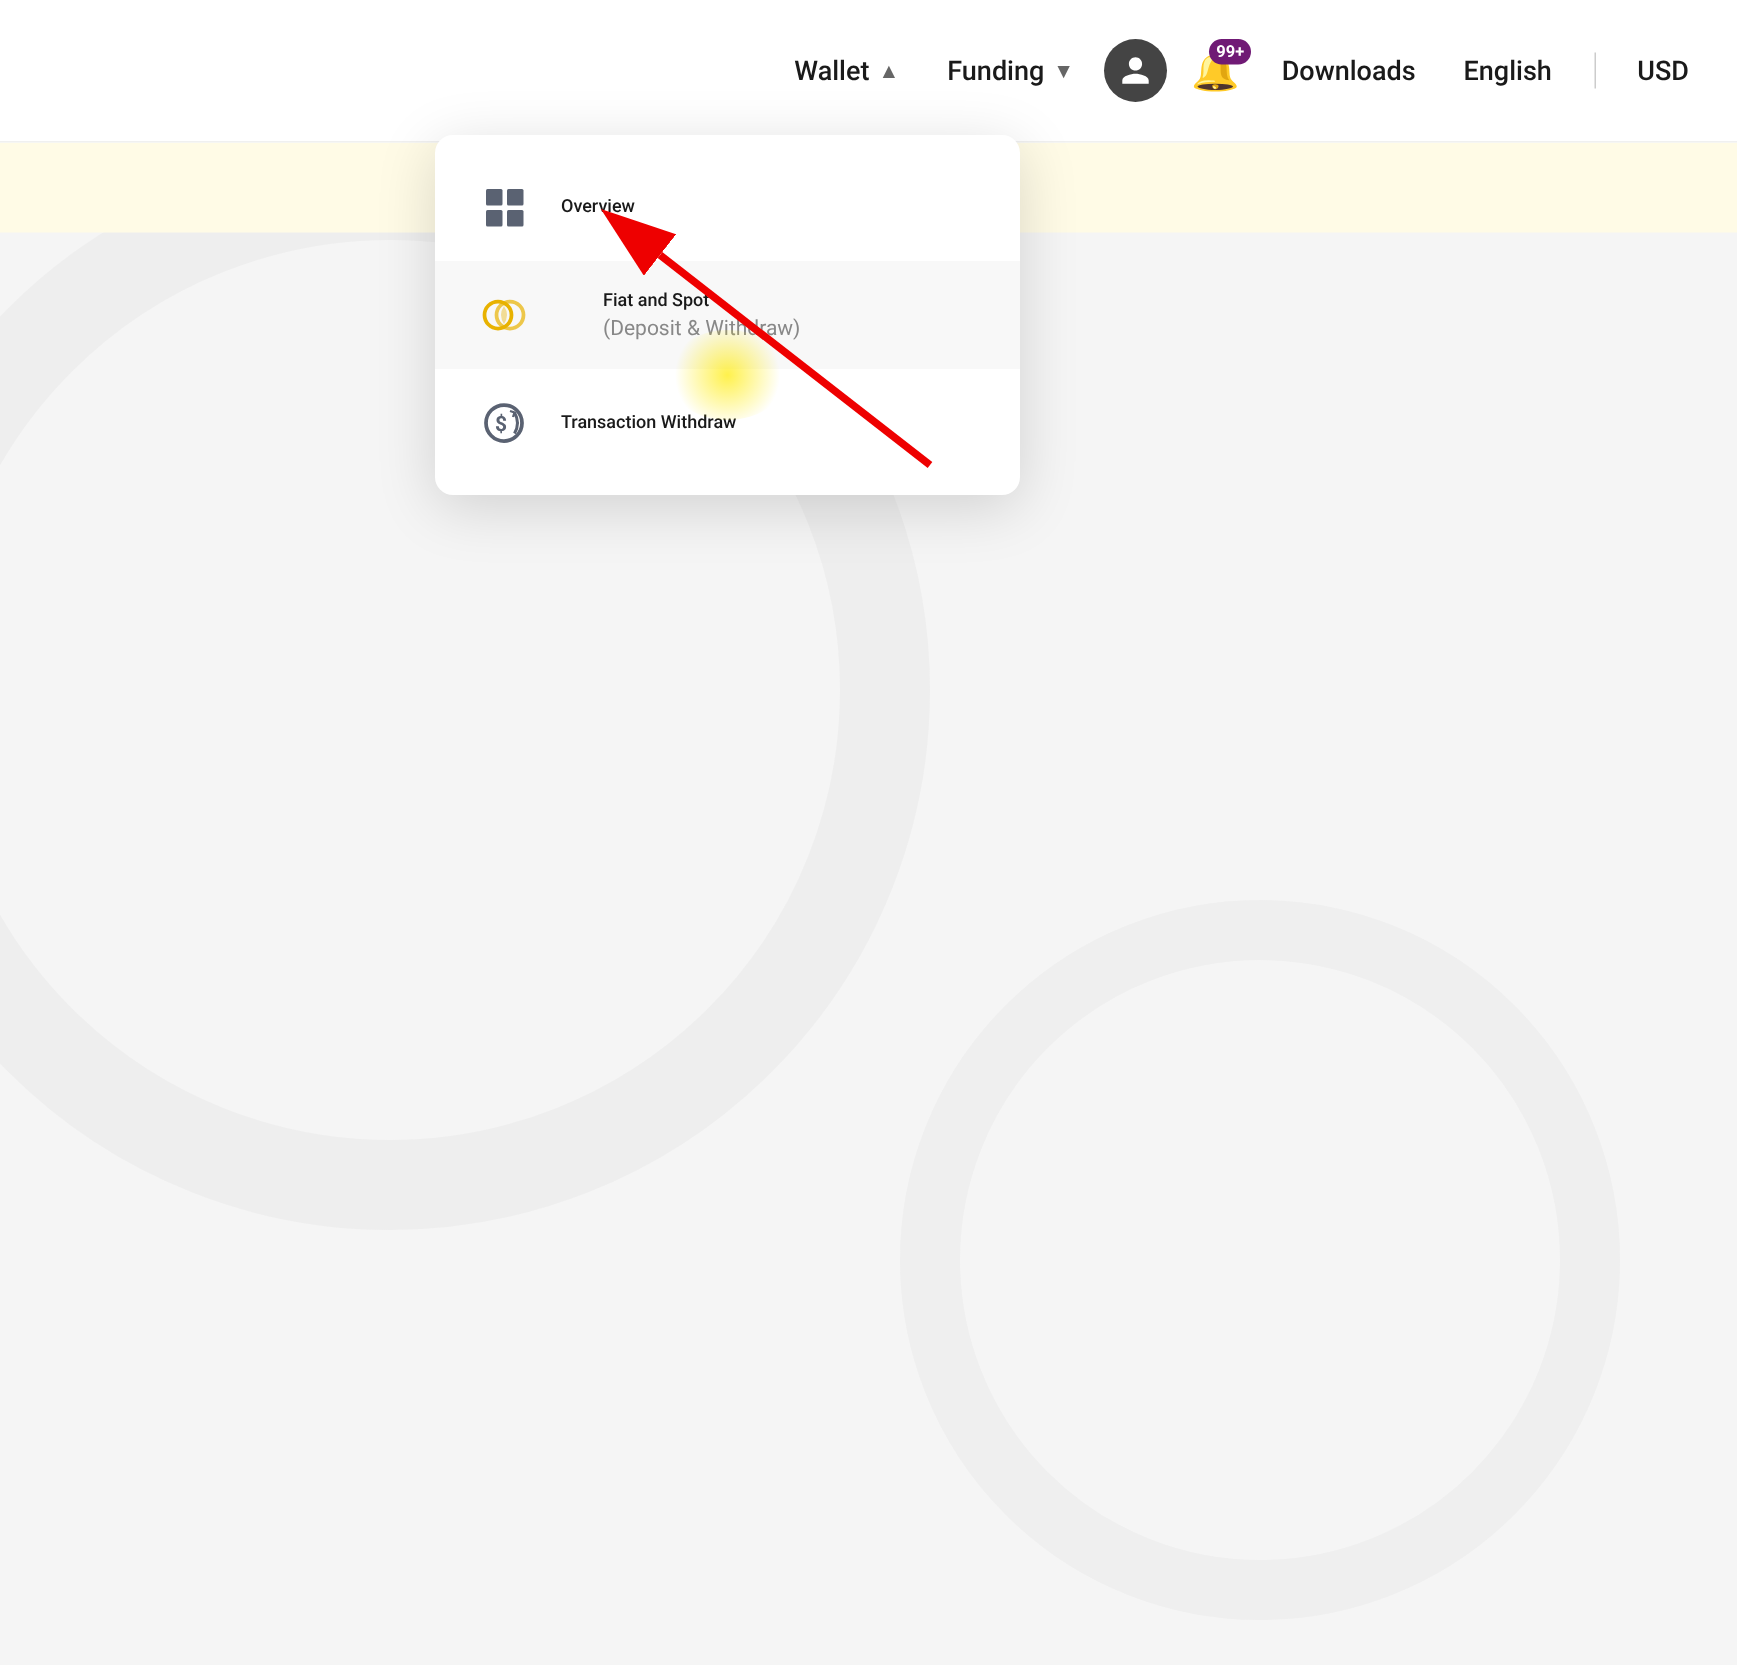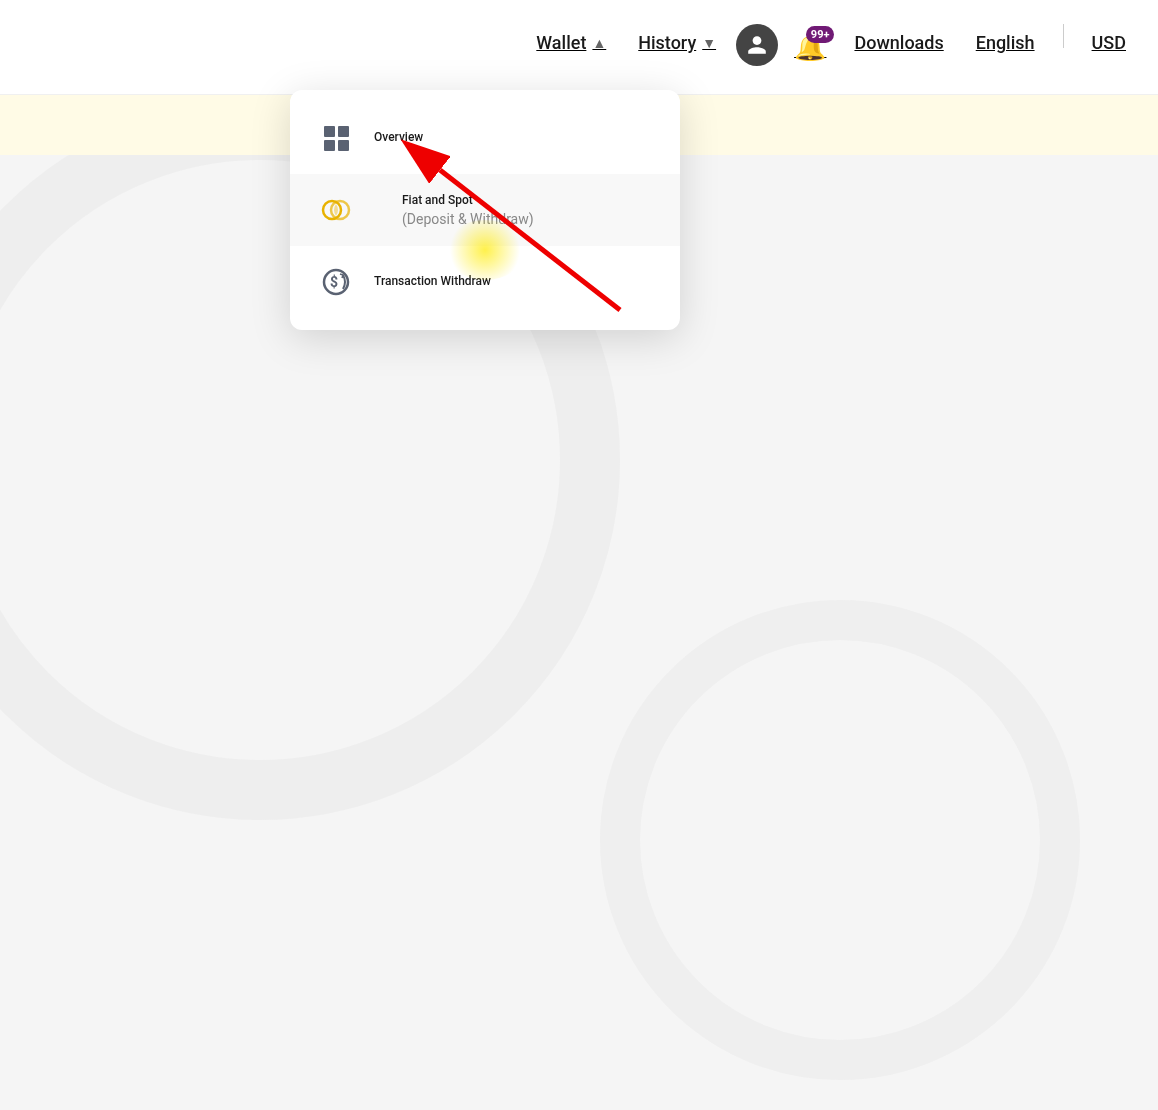--- a/index.html
+++ b/index.html
@@ -55,23 +55,22 @@
       display: flex;
       align-items: center;
       justify-content: flex-end;
       padding: 0 20px;
       z-index: 10;
       border-bottom: 1px solid #f0f0f0;
     }
 
     .nav-items {
       display: flex;
-      align-items: flex-start;
+      align-items: center;
       gap: 8px;
-      text-decoration: underline;
     }
 
     .nav-item {
       display: flex;
       align-items: center;
       gap: 6px;
       padding: 8px 12px;
       cursor: pointer;
       font-size: 18px;
       font-weight: 500;
@@ -209,21 +208,21 @@
 <div class="bg-watermark"></div>
 <div class="yellow-banner"></div>
 
 <nav class="navbar">
   <div class="nav-items">
     <div class="nav-item">
       <span>Wallet</span>
       <span class="arrow">▲</span>
     </div>
     <div class="nav-item">
-      <span>History</span>
+      <span>Funding</span>
       <span class="arrow">▼</span>
     </div>
     <div class="nav-avatar">
       <svg width="22" height="22" viewBox="0 0 24 24" fill="white">
         <path d="M12 12c2.7 0 4.8-2.1 4.8-4.8S14.7 2.4 12 2.4 7.2 4.5 7.2 7.2 9.3 12 12 12zm0 2.4c-3.2 0-9.6 1.6-9.6 4.8v2.4h19.2v-2.4c0-3.2-6.4-4.8-9.6-4.8z"></path>
       </svg>
     </div>
     <div class="notification-wrapper">
       <span class="notification-icon">🔔</span>
       <span class="notification-badge">99+</span>

